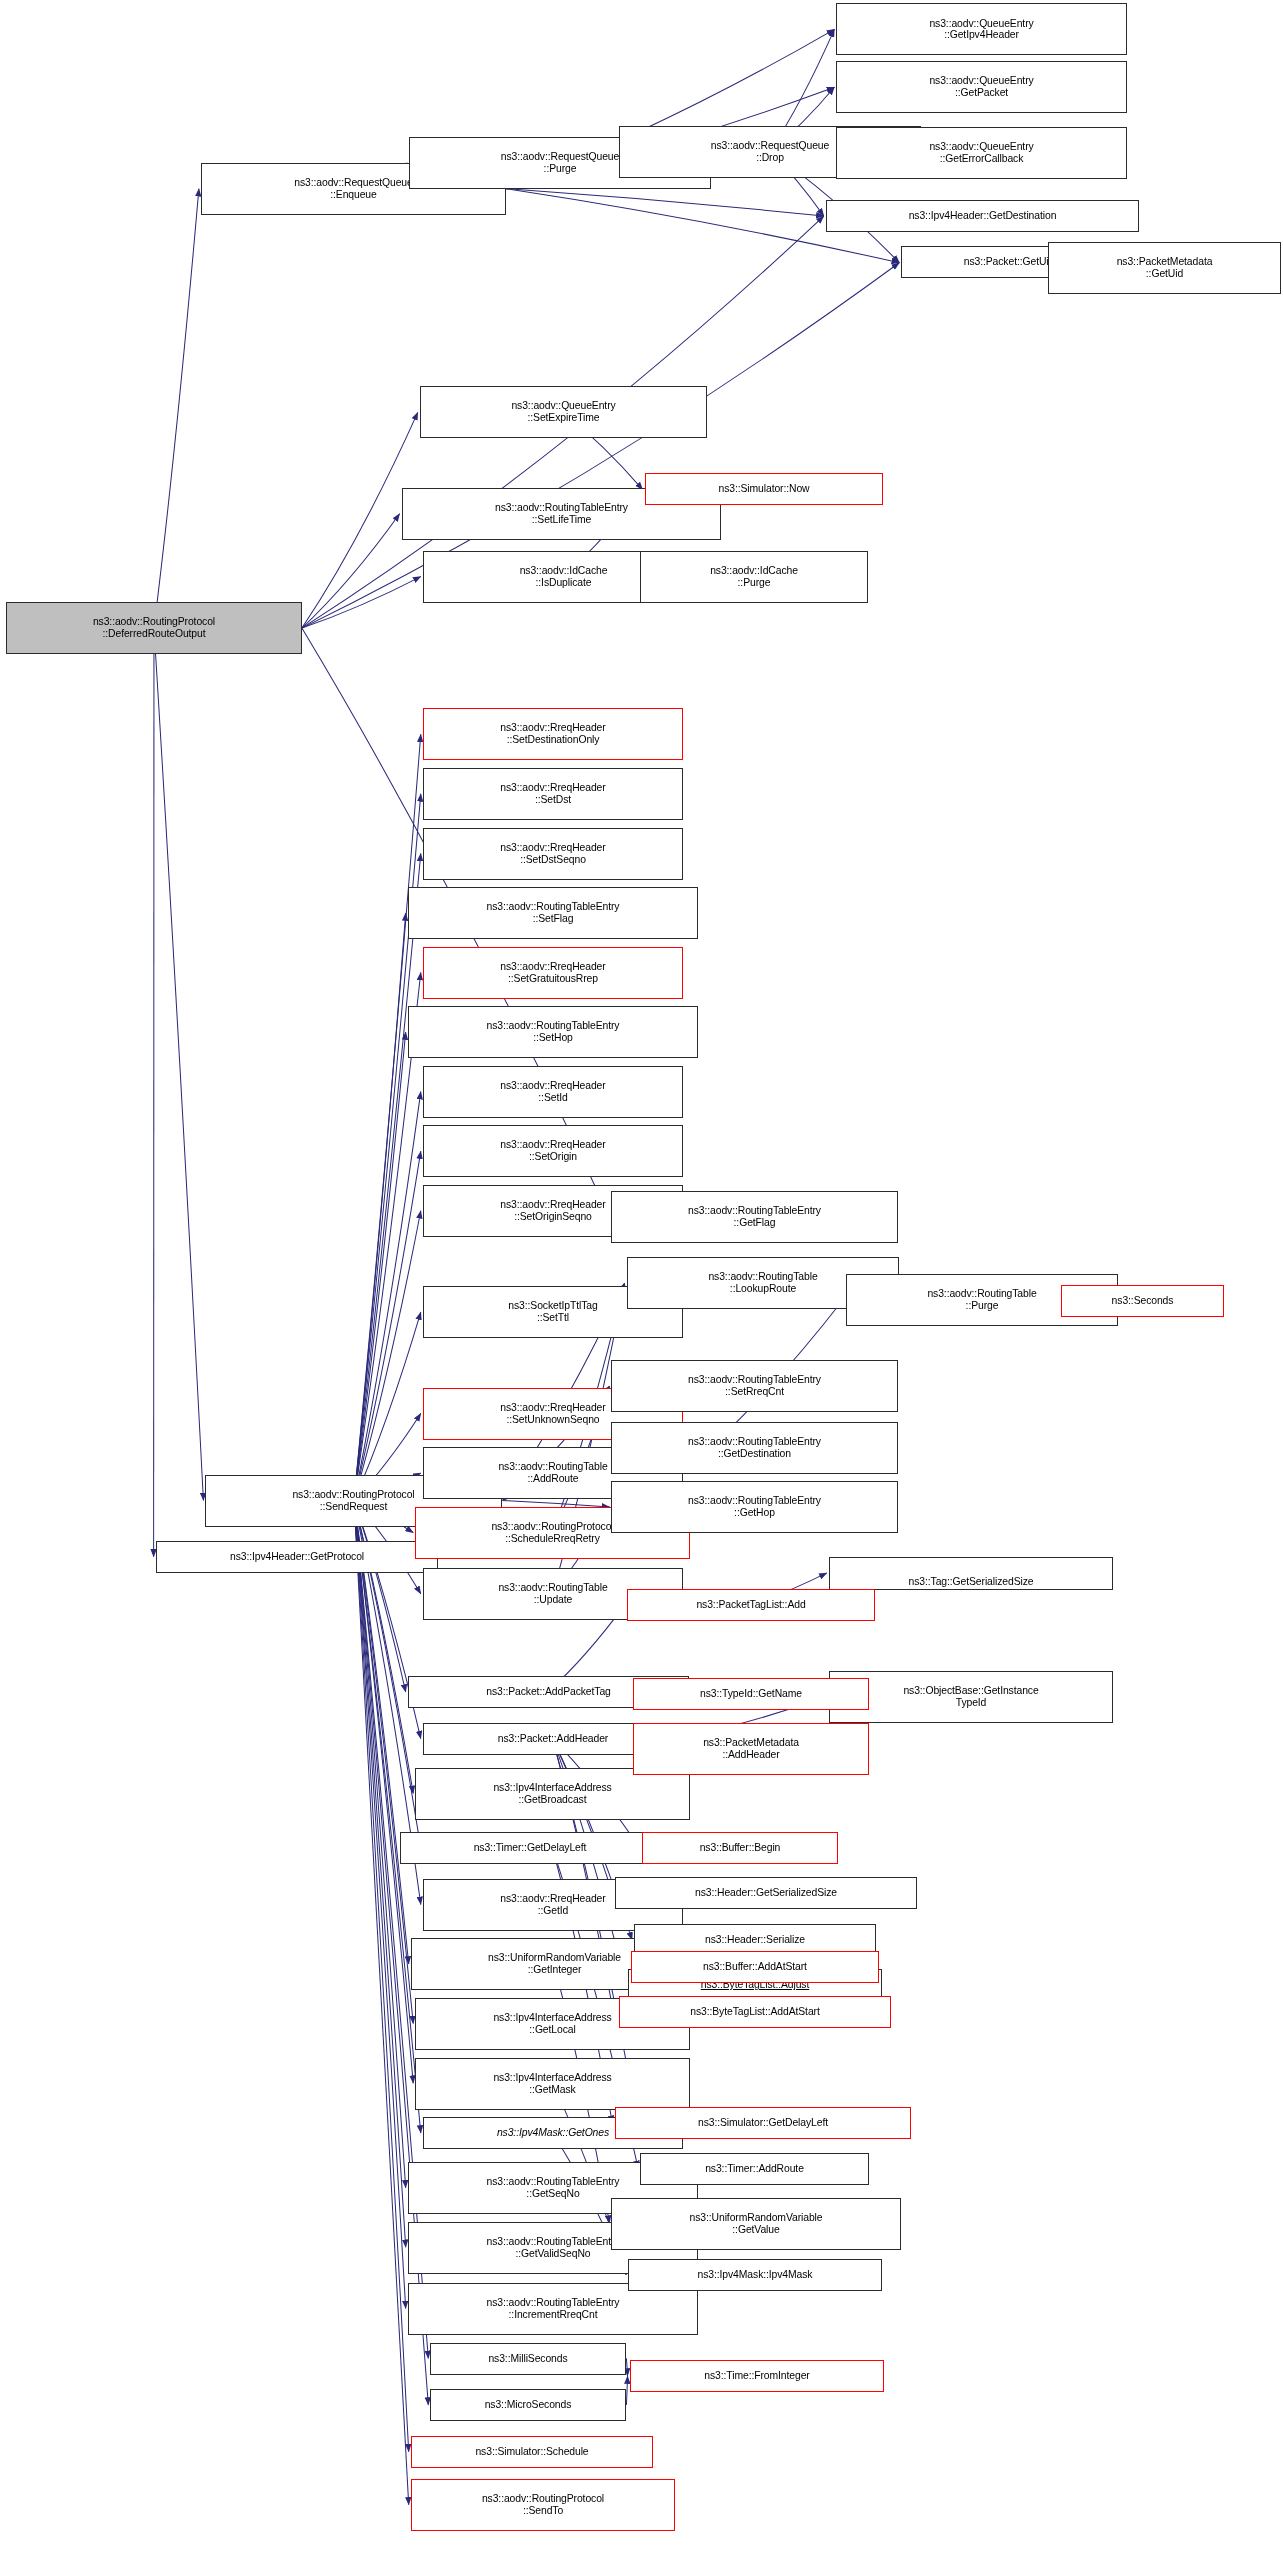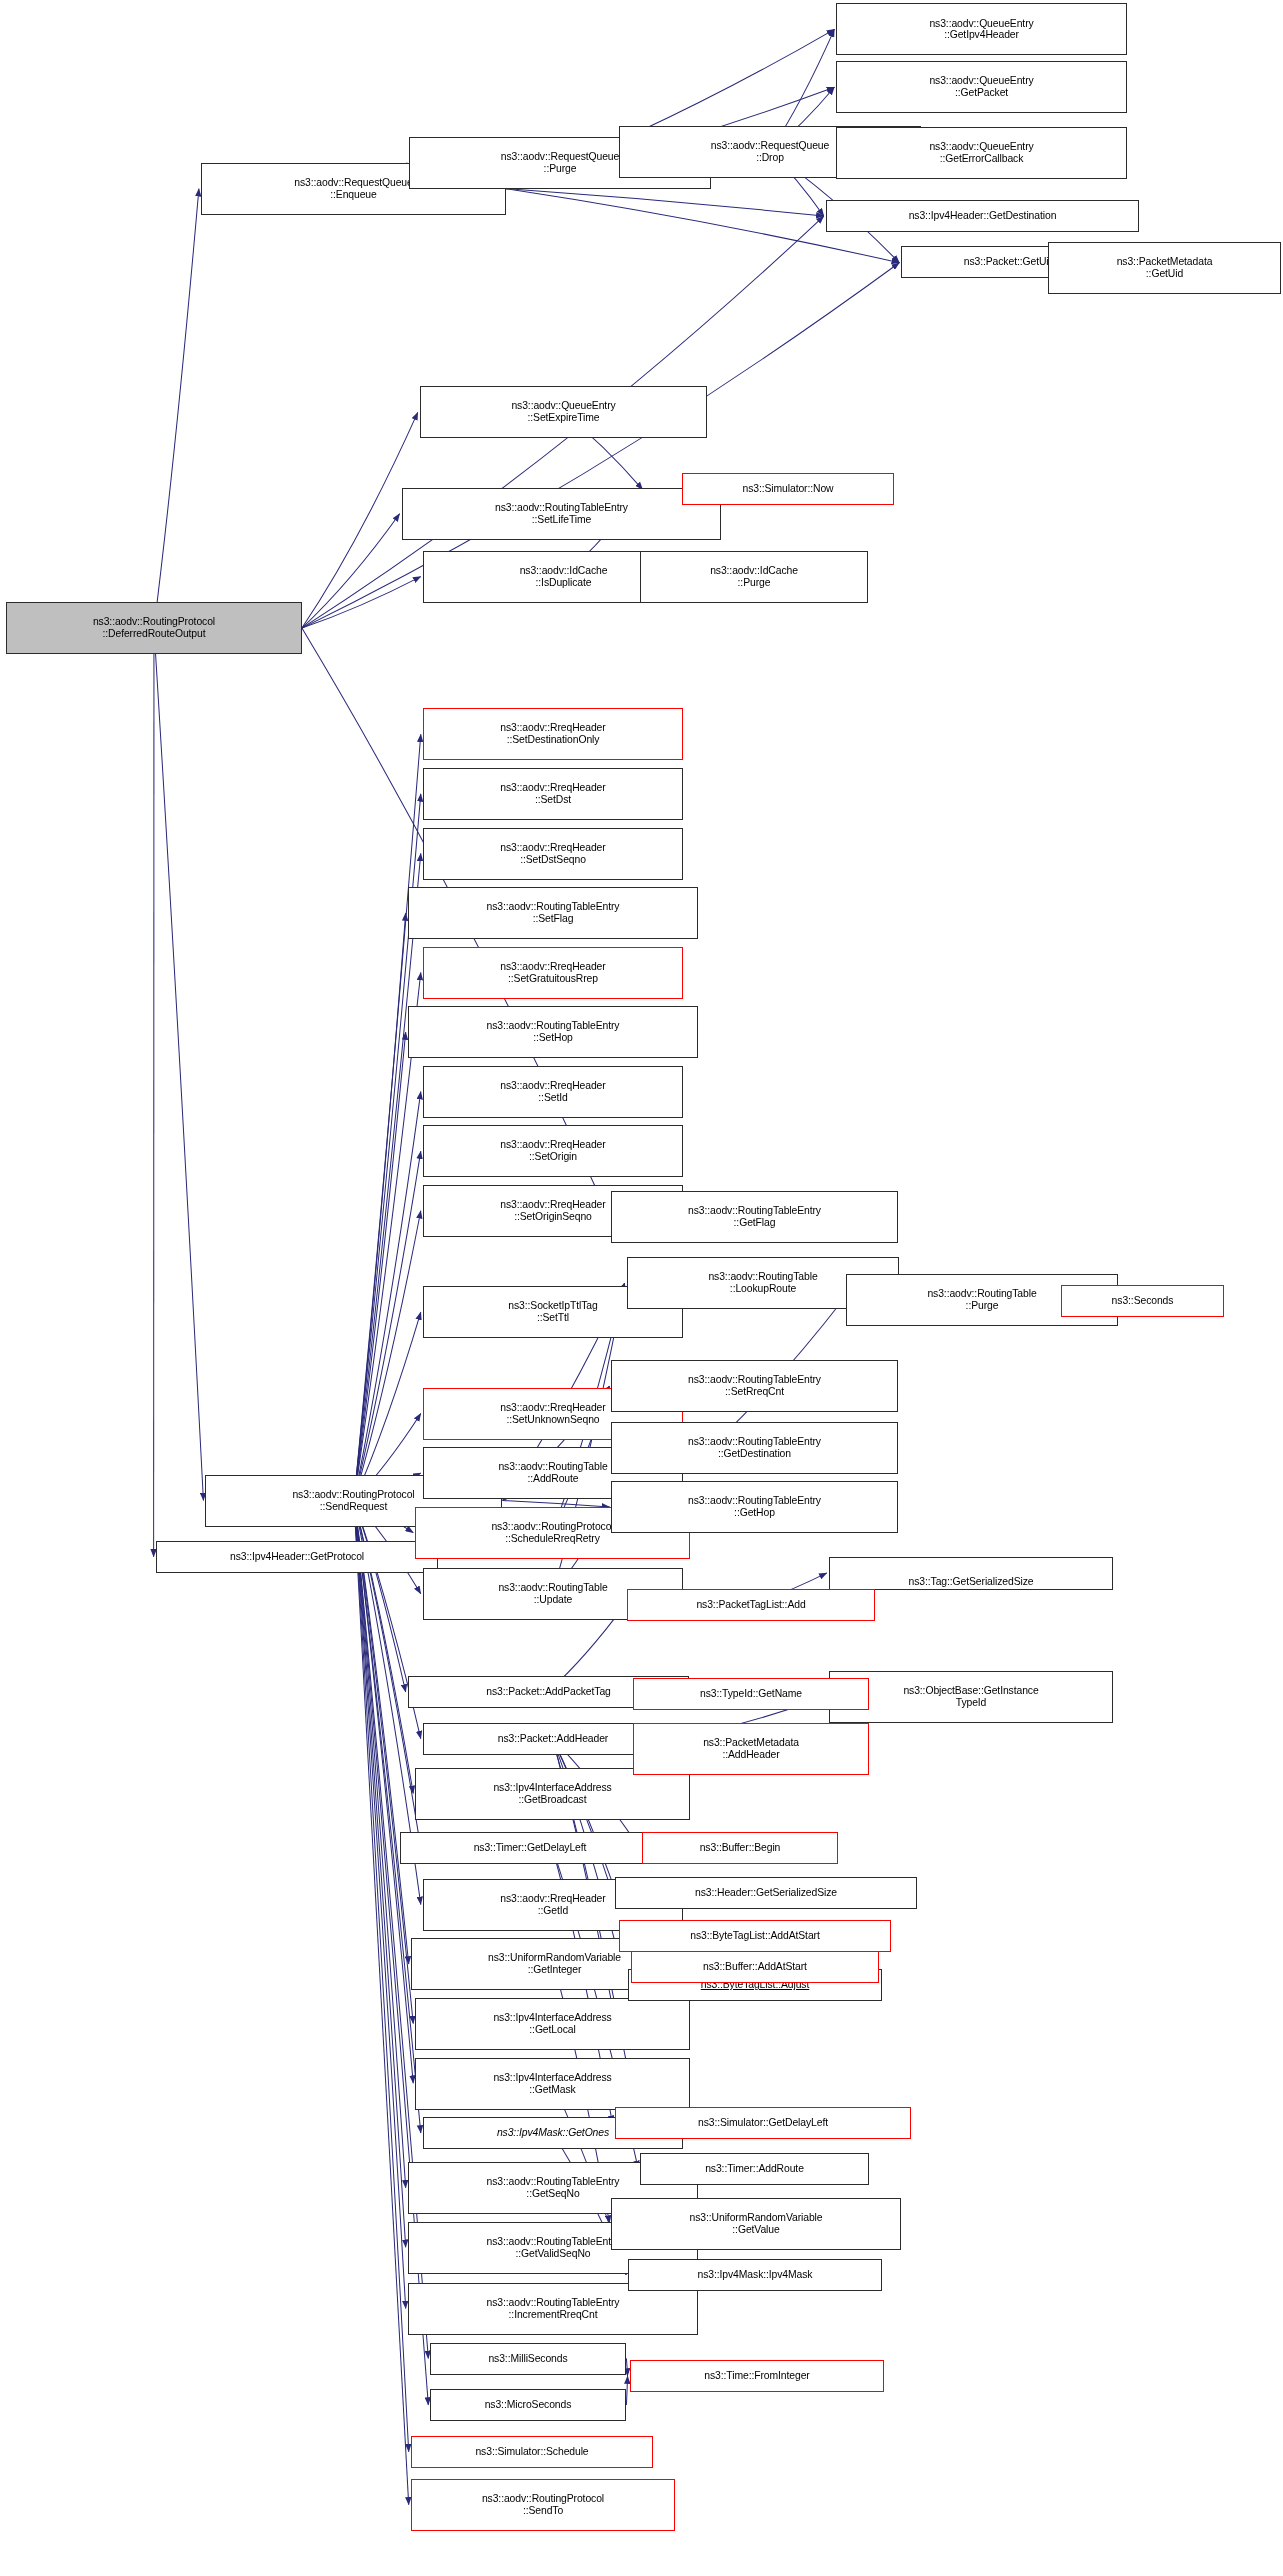--- a/index.html
+++ b/index.html
@@ -159,21 +159,21 @@
 ::SetExpireTime</span>
       </div>
       <div class="node" style="left: 402px; top: 488px; width: 319px; height: 52px;">
         <span>ns3::aodv::RoutingTableEntry
 ::SetLifeTime</span>
       </div>
       <div class="node" style="left: 423px; top: 551px; width: 281px; height: 52px;">
         <span>ns3::aodv::IdCache
 ::IsDuplicate</span>
       </div>
-      <div class="node red" style="left: 682px; top: 473px; width: 212px; height: 32px;">
+      <div class="node red" style="left: 645px; top: 473px; width: 238px; height: 32px;">
         <span>ns3::Simulator::Now</span>
       </div>
       <div class="node" style="left: 640px; top: 551px; width: 228px; height: 52px;">
         <span>ns3::aodv::IdCache
 ::Purge</span>
       </div>
       <div class="node" style="left: 205px; top: 1475px; width: 297px; height: 52px;">
         <span>ns3::aodv::RoutingProtocol
 ::SendRequest</span>
       </div>
@@ -342,21 +342,21 @@
       </div>
       <div class="node" style="left: 615px; top: 1877px; width: 302px; height: 32px;">
         <span>ns3::Header::GetSerializedSize</span>
       </div>
       <div class="node" style="left: 634px; top: 1924px; width: 242px; height: 32px;">
         <span>ns3::Header::Serialize</span>
       </div>
       <div class="node" style="left: 628px; top: 1969px; width: 254px; height: 32px; text-decoration: underline;">
         <span>ns3::ByteTagList::Adjust</span>
       </div>
-      <div class="node red" style="left: 619px; top: 1920px; width: 272px; height: 32px;">
+      <div class="node red" style="left: 619px; top: 1996px; width: 272px; height: 32px;">
         <span>ns3::ByteTagList::AddAtStart</span>
       </div>
       <div class="node red" style="left: 631px; top: 1951px; width: 248px; height: 32px;">
         <span>ns3::Buffer::AddAtStart</span>
       </div>
       <div class="node red" style="left: 615px; top: 2107px; width: 296px; height: 32px;">
         <span>ns3::Simulator::GetDelayLeft</span>
       </div>
       <div class="node" style="left: 640px; top: 2153px; width: 229px; height: 32px;">
         <span>ns3::Timer::AddRoute</span>

